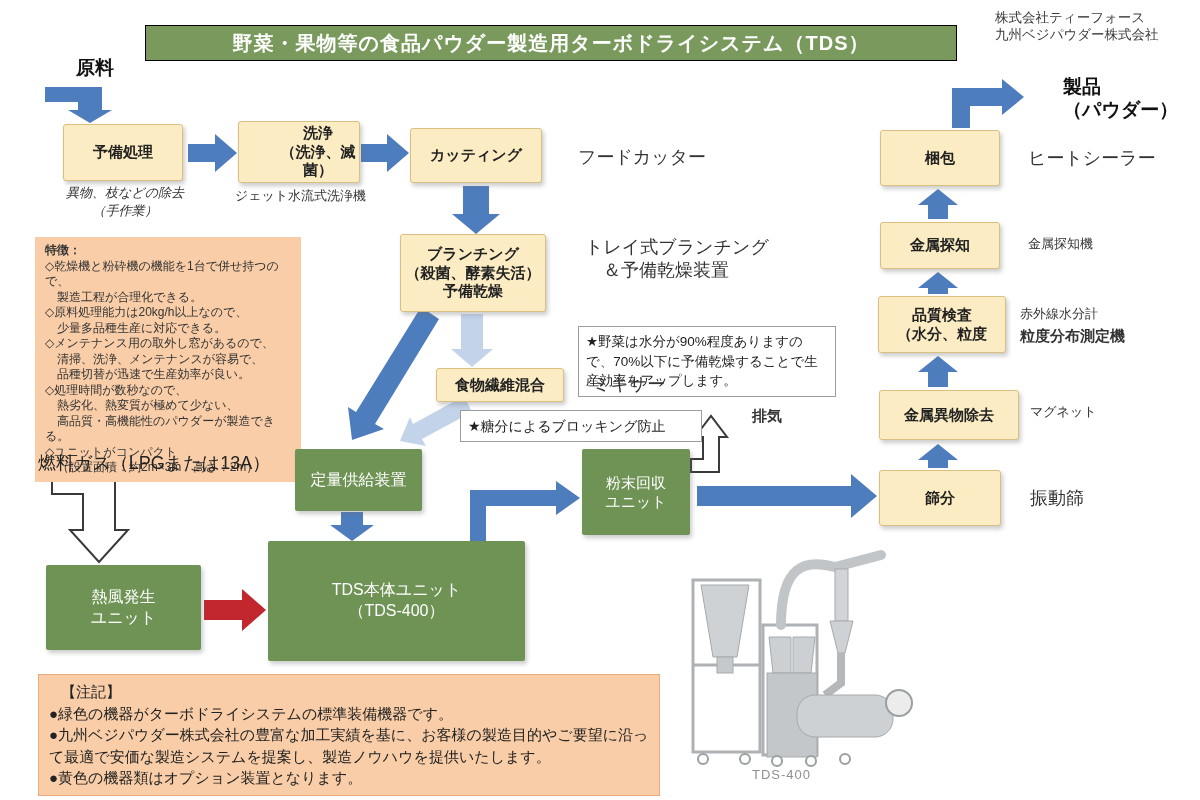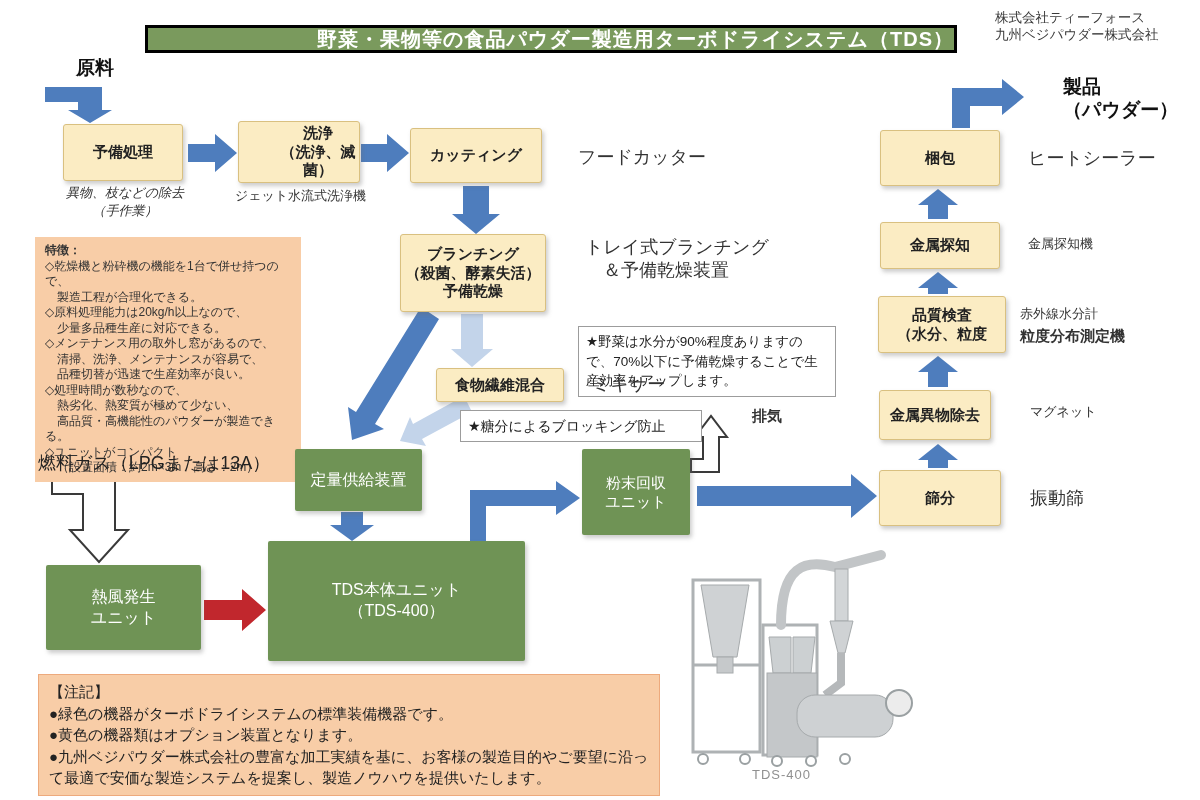--- a/index.html
+++ b/index.html
@@ -12,34 +12,34 @@
   body{font-family:"Liberation Sans","DejaVu Sans",sans-serif;color:#222;}
   #canvas{position:relative;width:1200px;height:800px;background:#ffffff;overflow:hidden;}
   .abs{position:absolute;}
   .arrows{position:absolute;left:0;top:0;width:1200px;height:800px;pointer-events:none;z-index:1;}
   .box{position:absolute;z-index:2;display:flex;align-items:center;justify-content:center;
        text-align:center;white-space:pre-line;border-radius:3px;}
   .ybox{background:var(--box-yellow);border:1px solid var(--yellow-border);
         box-shadow:2px 3px 4px rgba(110,110,110,.35);font-weight:bold;font-size:15px;color:#222;line-height:1.25;}
   .gbox{background:var(--box-green);box-shadow:2px 3px 4px rgba(110,110,110,.35);
         color:#fff;font-size:16px;line-height:1.3;border-radius:2px;}
-  .titlebar{position:absolute;left:145px;top:25px;width:812px;height:28px;z-index:2;
-        background:var(--title-bg);border:3px solid #000000;display:flex;align-items:center;justify-content:flex-end;}
+  .titlebar{position:absolute;left:145px;top:25px;width:812px;height:36px;z-index:2;
+        background:var(--title-bg);border:1px solid #000000;display:flex;align-items:center;justify-content:center;}
   .titlebar span{color:#fff;font-size:20px;font-weight:bold;letter-spacing:1px;}
   .company{position:absolute;left:995px;top:10px;z-index:2;font-size:13.5px;color:#3a3a3a;line-height:1.25;}
   .biglabel{position:absolute;z-index:2;font-size:19px;font-weight:bold;color:#111;white-space:pre-line;line-height:1.2;margin-left:28px;}
   .lab{position:absolute;z-index:2;font-size:18px;color:#333;white-space:pre-line;line-height:1.3;}
   .cap{position:absolute;z-index:2;font-size:13px;color:#333;text-align:center;white-space:pre-line;line-height:1.35;}
   .notebox{position:absolute;z-index:2;background:#fff;border:1px solid #9c9c9c;
         font-size:13.5px;color:#222;padding:5px 7px;line-height:1.45;}
   .peachbox{position:absolute;z-index:2;background:var(--peach);padding:6px 10px;}
   .feat{font-size:12px;line-height:15.5px;color:#333;}
   .feat .t{font-weight:bold;}
   .remark{font-size:15px;line-height:21.5px;color:#222;border:1px solid var(--peach-border);}
-  .remark .t{font-weight:normal;}
+  .remark .t{font-weight:normal;margin-left:12px;}
   .machine-cap{position:absolute;z-index:2;font-size:13px;color:#909090;letter-spacing:1px;}
 </style>
 </head>
 <body>
 
 <div id="canvas">
 
   <svg class="arrows" viewBox="0 0 1200 800">
     <polygon fill="var(--arrow-blue)" points="45,87 102,87 102,110 112,110 90,123 68,110 78,110 78,102 45,102"></polygon>
     <polygon fill="var(--arrow-blue)" points="188,144 215,144 215,134 237,153 215,172 215,162 188,162"></polygon>
@@ -117,43 +117,43 @@
   <div class="box gbox" style="left:268px;top:541px;width:257px;height:120px;">TDS本体ユニット
 （TDS-400）</div>
   <div class="box gbox" style="left:295px;top:449px;width:127px;height:62px;">定量供給装置</div>
   <div class="box gbox" style="left:582px;top:449px;width:108px;height:86px;font-size:15px;">粉末回収
 ユニット</div>
   <div class="lab" style="left:752px;top:406px;font-size:15px;font-weight:bold;">排気</div>
 
   <div class="box ybox" style="left:879px;top:470px;width:122px;height:56px;">篩分</div>
   <div class="lab" style="left:1030px;top:487px;">振動篩</div>
 
-  <div class="box ybox" style="left:879px;top:390px;width:112px;height:50px;">金属異物除去</div>
+  <div class="box ybox" style="left:879px;top:390px;width:140px;height:50px;">金属異物除去</div>
   <div class="lab" style="left:1030px;top:404px;font-size:13px;">マグネット</div>
 
   <div class="box ybox" style="left:878px;top:296px;width:128px;height:57px;">品質検査
 （水分、粒度</div>
   <div class="lab" style="left:1020px;top:306px;font-size:13px;">赤外線水分計</div>
   <div class="lab" style="left:1020px;top:326px;font-size:15px;font-weight:bold;">粒度分布測定機</div>
 
   <div class="box ybox" style="left:880px;top:222px;width:120px;height:47px;">金属探知</div>
   <div class="lab" style="left:1028px;top:236px;font-size:13px;">金属探知機</div>
 
   <div class="box ybox" style="left:880px;top:130px;width:120px;height:56px;">梱包</div>
   <div class="lab" style="left:1028px;top:147px;">ヒートシーラー</div>
 
   <div class="biglabel" style="left:1035px;top:76px;width:130px;text-align:left;">製品
 （パウダー）</div>
 
   <div class="peachbox remark" style="left:38px;top:674px;width:622px;">
     <div class="t">【注記】</div>
     <div>
         <div>●緑色の機器がターボドライシステムの標準装備機器です。</div>
+        <div>●九州ベジパウダー株式会社の豊富な加工実績を基に、お客様の製造目的やご要望に沿って最適で安価な製造システムを提案し、製造ノウハウを提供いたします。</div>
         <div>●黄色の機器類はオプション装置となります。</div>
-        <div>●九州ベジパウダー株式会社の豊富な加工実績を基に、お客様の製造目的やご要望に沿って最適で安価な製造システムを提案し、製造ノウハウを提供いたします。</div>
       </div>
   </div>
 
   <svg class="abs" style="left:685px;top:545px;z-index:2;" width="250" height="225" viewBox="0 0 250 225">
     <g stroke="#aeb2b4" stroke-width="3" fill="none">
       <rect x="8" y="35" width="67" height="172"></rect>
       <line x1="8" y1="120" x2="75" y2="120"></line>
       <rect x="78" y="80" width="54" height="130"></rect>
     </g>
     <polygon points="16,40 64,40 52,112 28,112" fill="#cfd2d4" stroke="#a6aaac"></polygon>

